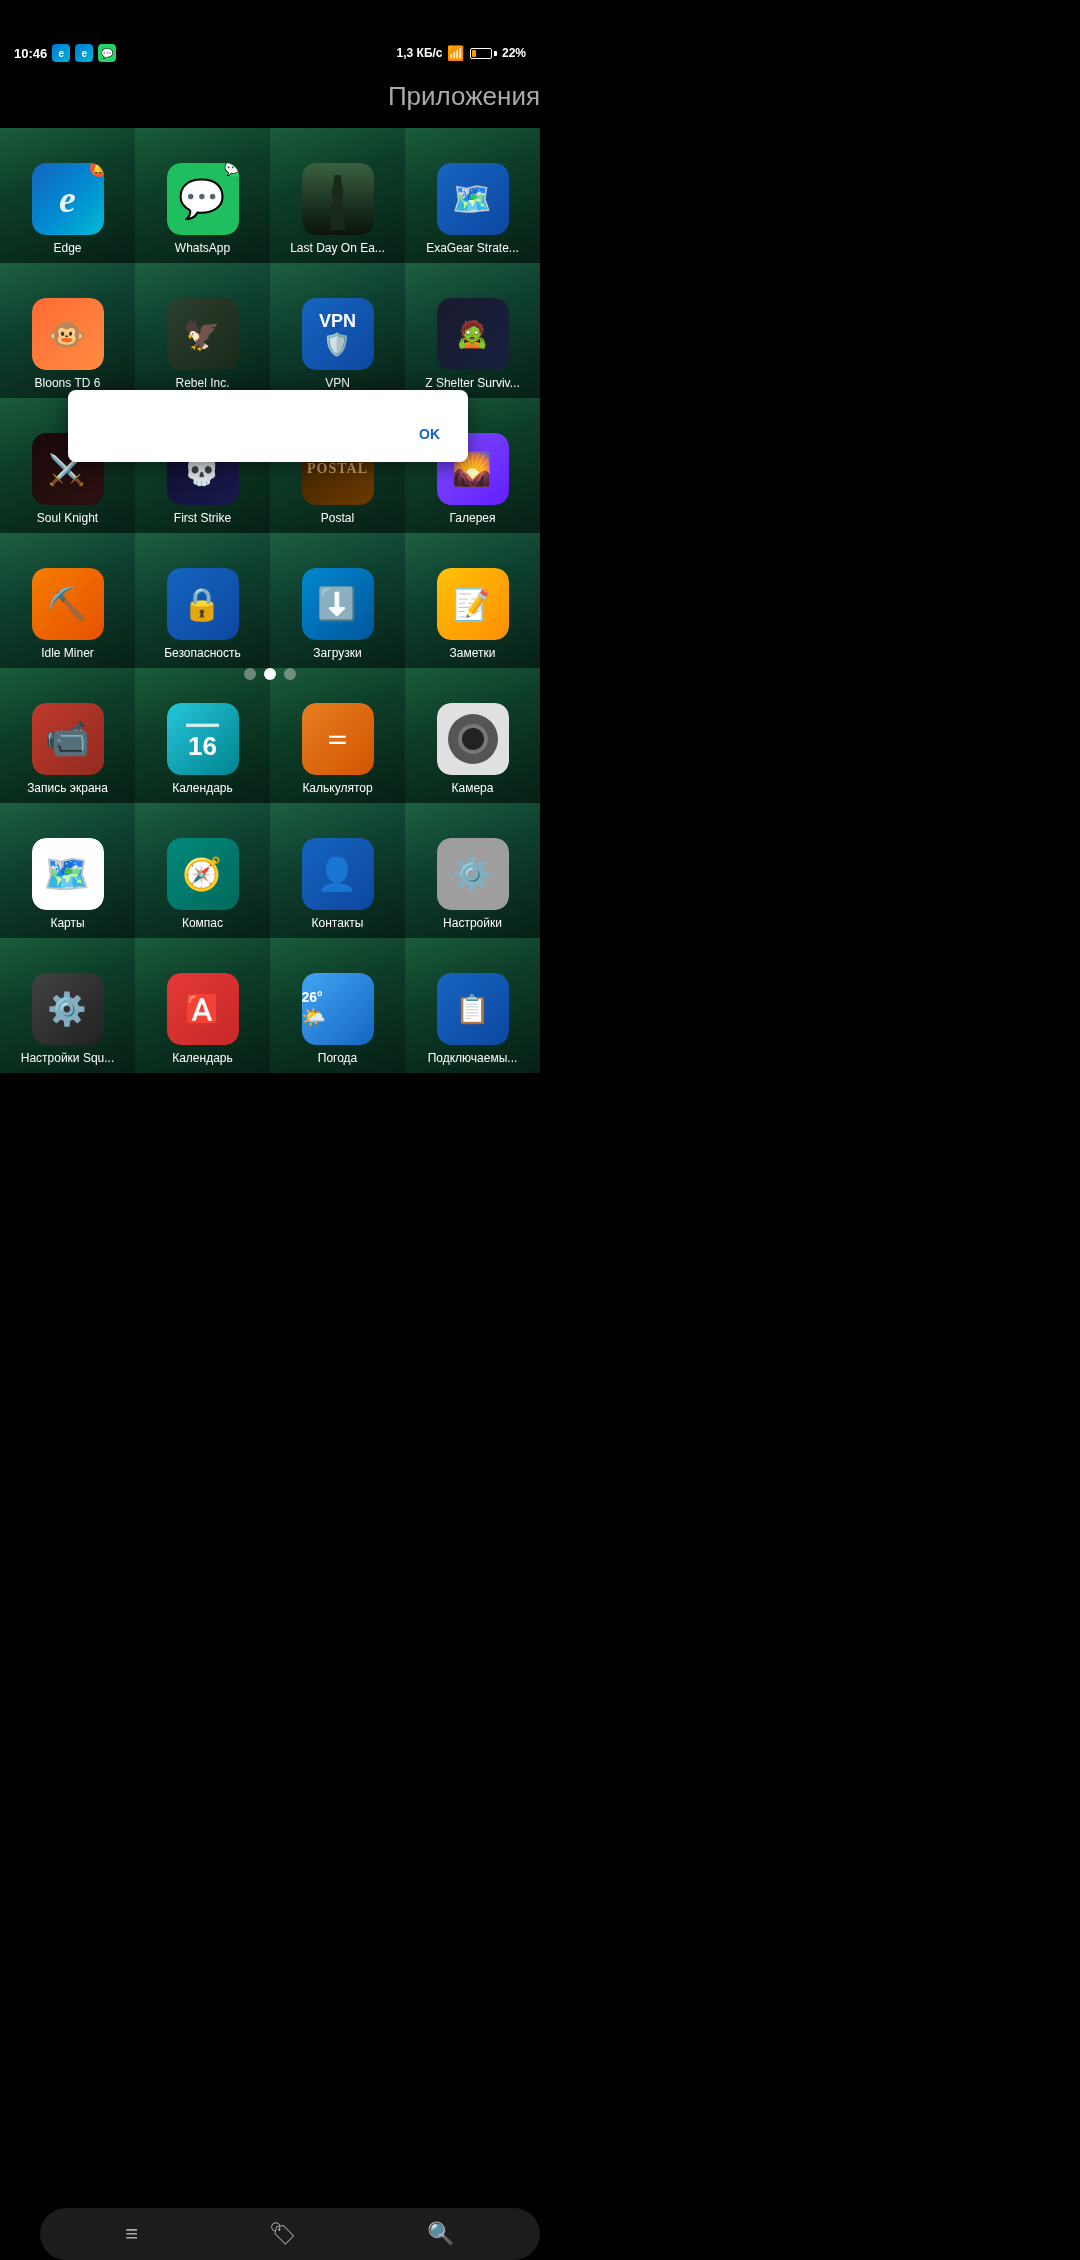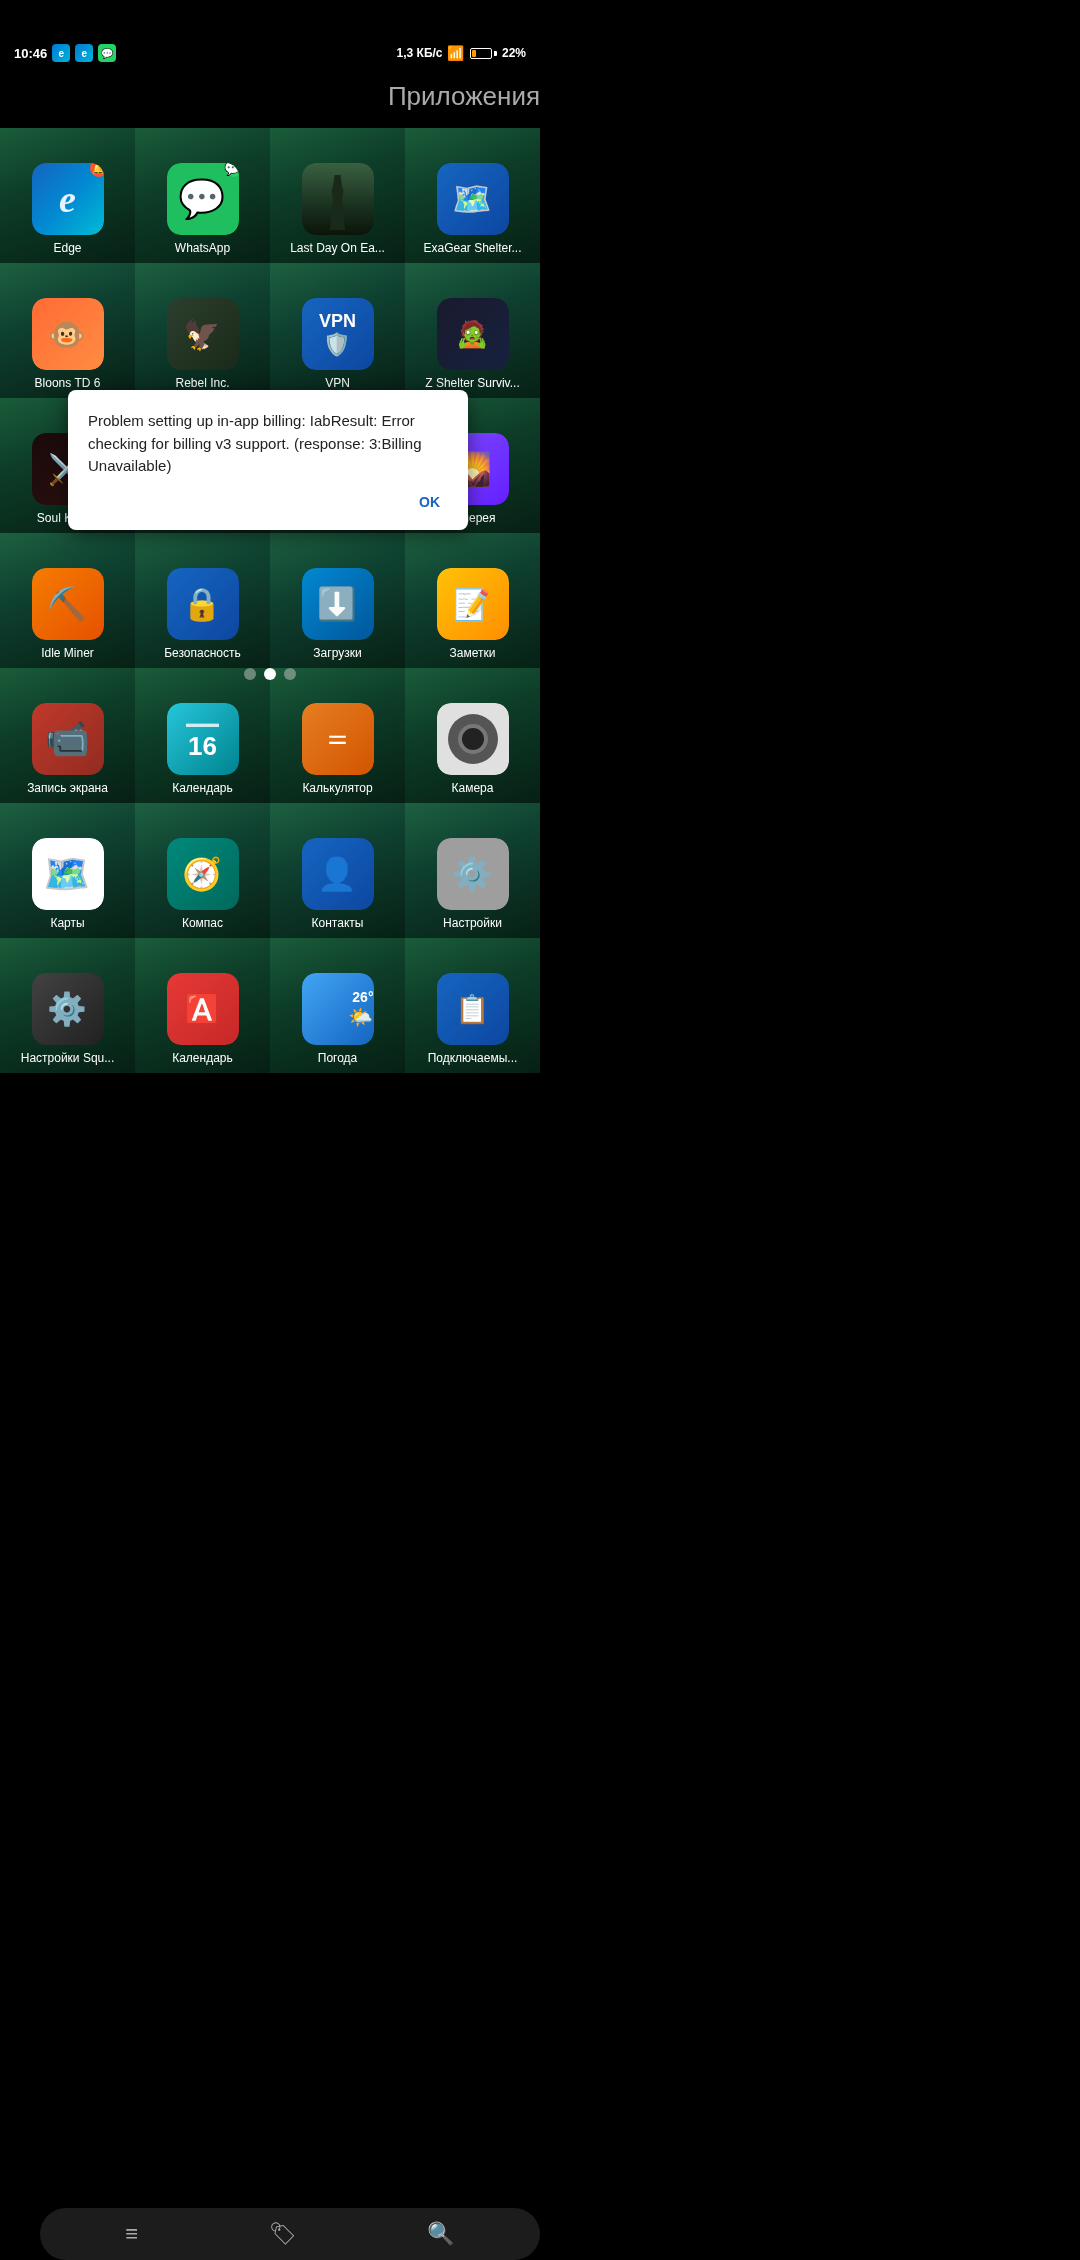--- a/index.html
+++ b/index.html
@@ -362,21 +362,21 @@
       background: linear-gradient(135deg, #e53935, #c62828);
       border-radius: 14px;
       display: flex; align-items: center; justify-content: center;
       font-size: 28px;
     }
 
     .icon-weather {
       width: 72px; height: 72px;
       background: linear-gradient(135deg, #42a5f5, #1565c0);
       border-radius: 14px;
-      display: flex; align-items: flex-end; justify-content: center;
+      display: flex; align-items: flex-start; justify-content: center;
       font-size: 26px;
       color: white;
       flex-direction: column;
     }
 
     .icon-connect {
       width: 72px; height: 72px;
       background: linear-gradient(135deg, #1565c0, #0d47a1);
       border-radius: 14px;
       display: flex; align-items: center; justify-content: center;
@@ -528,21 +528,21 @@
         </div>
       </div>
     </div>
     <span class="app-label">Last Day On Ea...</span>
   </div>
 
   <div class="app-cell green-bg">
     <div class="app-icon-wrap">
       <div class="icon-exagear">🗺️</div>
     </div>
-    <span class="app-label">ExaGear Shelter...</span>
+    <span class="app-label">ExaGear Strate...</span>
   </div>
 
   <div class="app-cell green-bg2">
     <div class="app-icon-wrap">
       <div class="icon-bloons">🐵</div>
     </div>
     <span class="app-label">Bloons TD 6</span>
   </div>
 
   <div class="app-cell green-bg2">
@@ -727,21 +727,20 @@
 
 </div>
 
 <div class="scroll-dots">
   <div class="dot"></div>
   <div class="dot active"></div>
   <div class="dot"></div>
 </div>
 
 <div class="dialog-overlay">
-  <div class="dialog-text">Problem setting up in-app billing: IabResult: Error checking for billing v3 support. (response: 3:Billing Unavailable)</div>
   <div class="dialog-bottom">
     <button class="dialog-btn">OK</button>
   </div>
 </div>
 
 <div style="height: 60px;"></div>
 <div class="nav-bar">
   <span class="nav-icon">≡</span>
   <span class="nav-icon">🏷</span>
   <span class="nav-icon">🔍</span>

